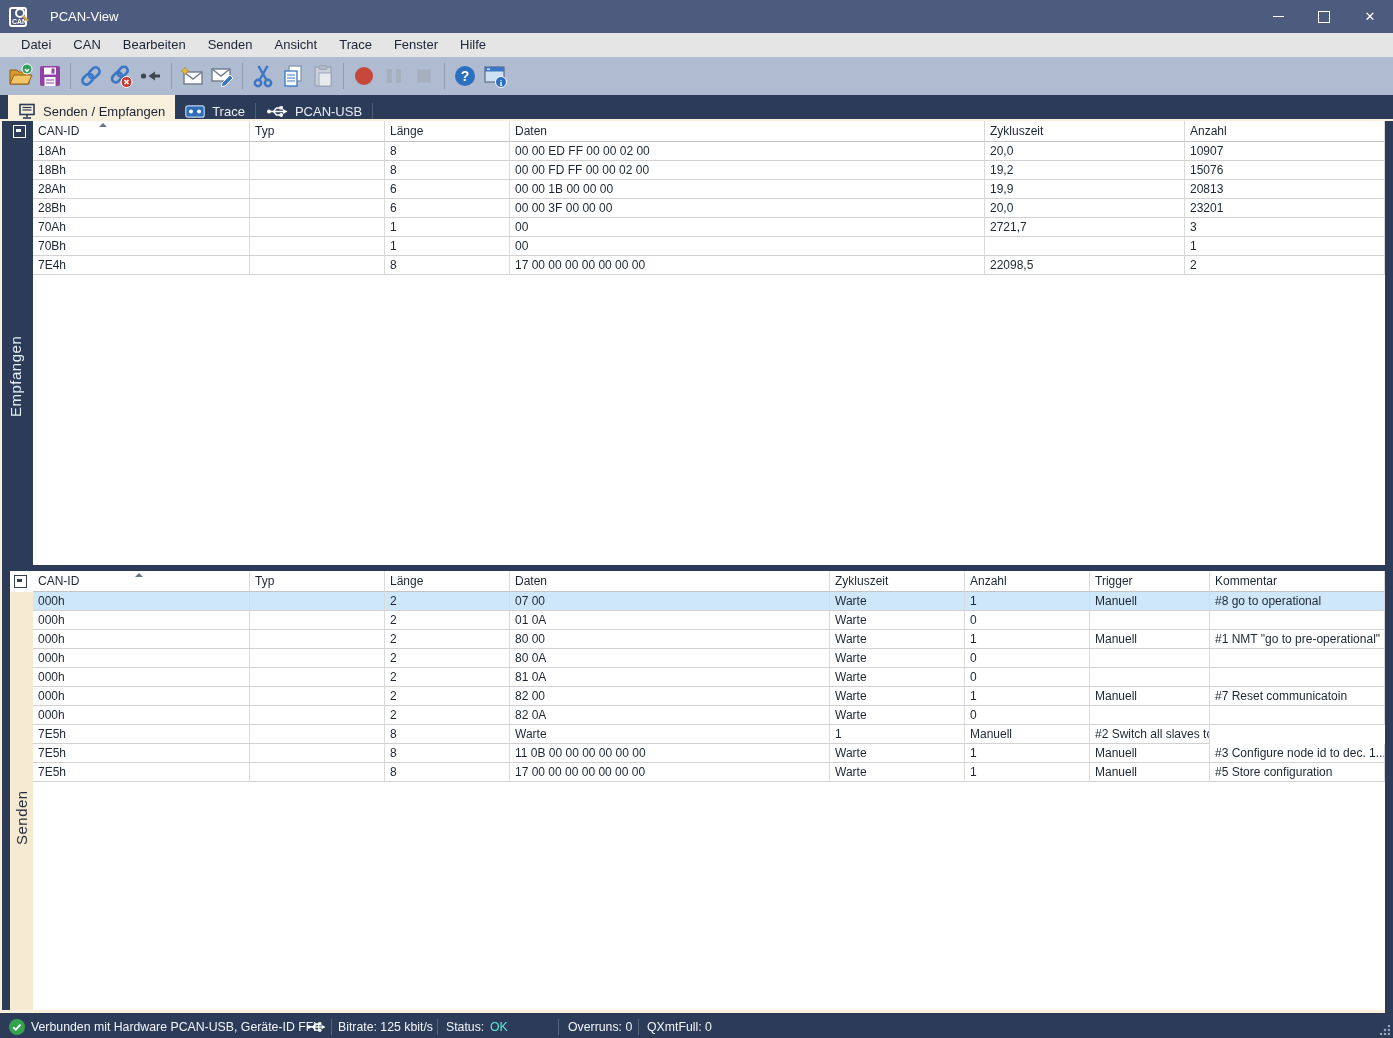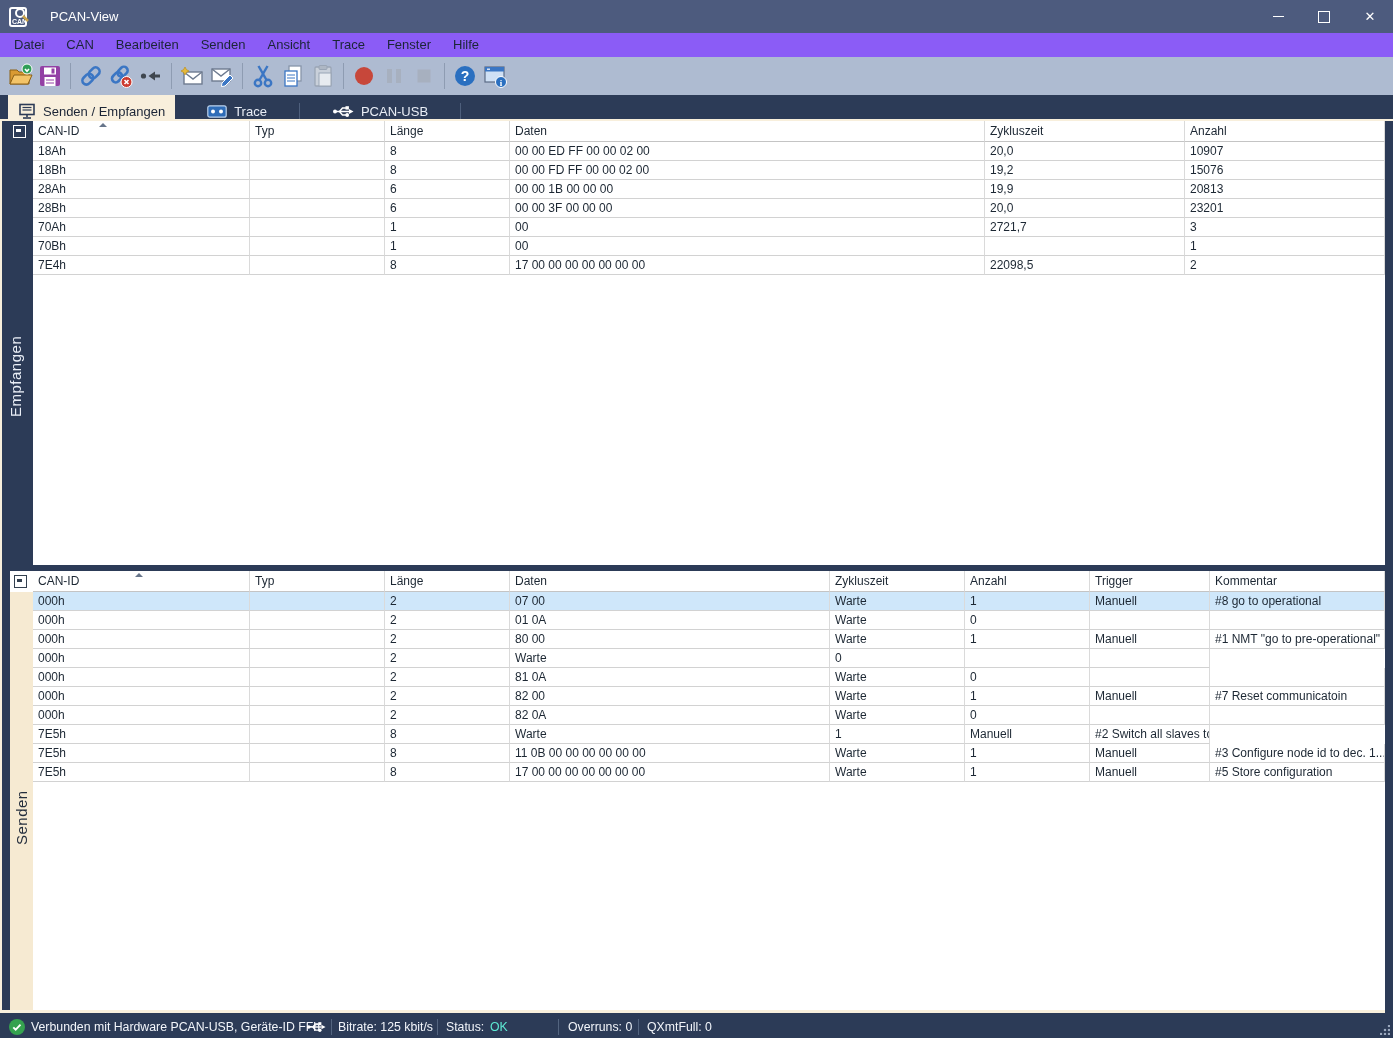--- a/index.html
+++ b/index.html
@@ -12,30 +12,30 @@
   .titlebar{top:0;left:0;right:0;height:33px;background:#4d5b7e;display:flex;align-items:center;}
   .app-icon{width:21px;height:21px;margin-left:9px;}
   .title-text{color:#ffffff;font-size:13px;margin-left:20px;}
   .win-controls{margin-left:auto;display:flex;height:33px;}
   .win-btn{width:46px;height:33px;display:flex;align-items:center;justify-content:center;color:#fff;}
   .glyph-min{width:11px;height:1px;background:#fff;}
   .glyph-max{width:10px;height:10px;border:1px solid #fff;}
   .glyph-close{font-size:13px;line-height:13px;}
 
   
-  .menubar{top:33px;left:0;right:0;height:24px;background:#8b5cf6;display:flex;align-items:center;padding-left:3px;}
+  .menubar{top:33px;left:0;right:0;height:24px;background:#e5e5e5;display:flex;align-items:center;padding-left:10px;}
   .menu-item{font-size:13px;color:#1b2536;padding:0 11px;line-height:24px;}
 
   
   .toolbar{top:57px;left:0;right:0;height:38px;background:#aebbd1;display:flex;align-items:center;padding-left:5px;}
   .tbtn{width:26px;height:26px;margin:0 2px;display:flex;align-items:center;justify-content:center;}
   .tsep{width:1px;height:26px;background:#8e9cb2;margin:0 5px;}
 
   
-  .tabbar{top:95px;left:0;right:0;height:32px;background:#2c3b57;display:flex;align-items:stretch;padding-left:8px;gap:22px;}
+  .tabbar{top:95px;left:0;right:0;height:32px;background:#2c3b57;display:flex;align-items:stretch;padding-left:8px;}
   .tab{display:flex;align-items:center;font-size:13px;padding:0 10px;color:#e9eef6;}
   .tab.active{background:#f8efdc;color:#1b2536;}
   .tab .ticon{margin-right:7px;display:flex;align-items:center;}
   .tabsep{width:1px;height:16px;background:#4e5f7c;align-self:center;}
 
   
   .content{top:119px;left:0;right:0;height:894px;background:#2c3b57;}
   .border-top{top:0;left:0;right:0;height:2px;background:#f8efdc;}
   .border-bottom{bottom:0;left:0;right:8px;height:3px;background:#f8efdc;}
   .border-left{top:0;left:0;bottom:0;width:2px;background:#f8efdc;}
@@ -408,20 +408,21 @@
         <div class="cell">80 00</div>
         <div class="cell">Warte</div>
         <div class="cell">1</div>
         <div class="cell">Manuell</div>
         <div class="cell">#1 NMT "go to pre-operational"</div>
       </div>
       <div class="trow send-row">
         <div class="cell">000h</div>
         <div class="cell"></div>
         <div class="cell">2</div>
+        <div class="cell">80 0A</div>
         <div class="cell">Warte</div>
         <div class="cell">0</div>
         <div class="cell"></div>
         <div class="cell"></div>
       </div>
       <div class="trow send-row">
         <div class="cell">000h</div>
         <div class="cell"></div>
         <div class="cell">2</div>
         <div class="cell">81 0A</div>

